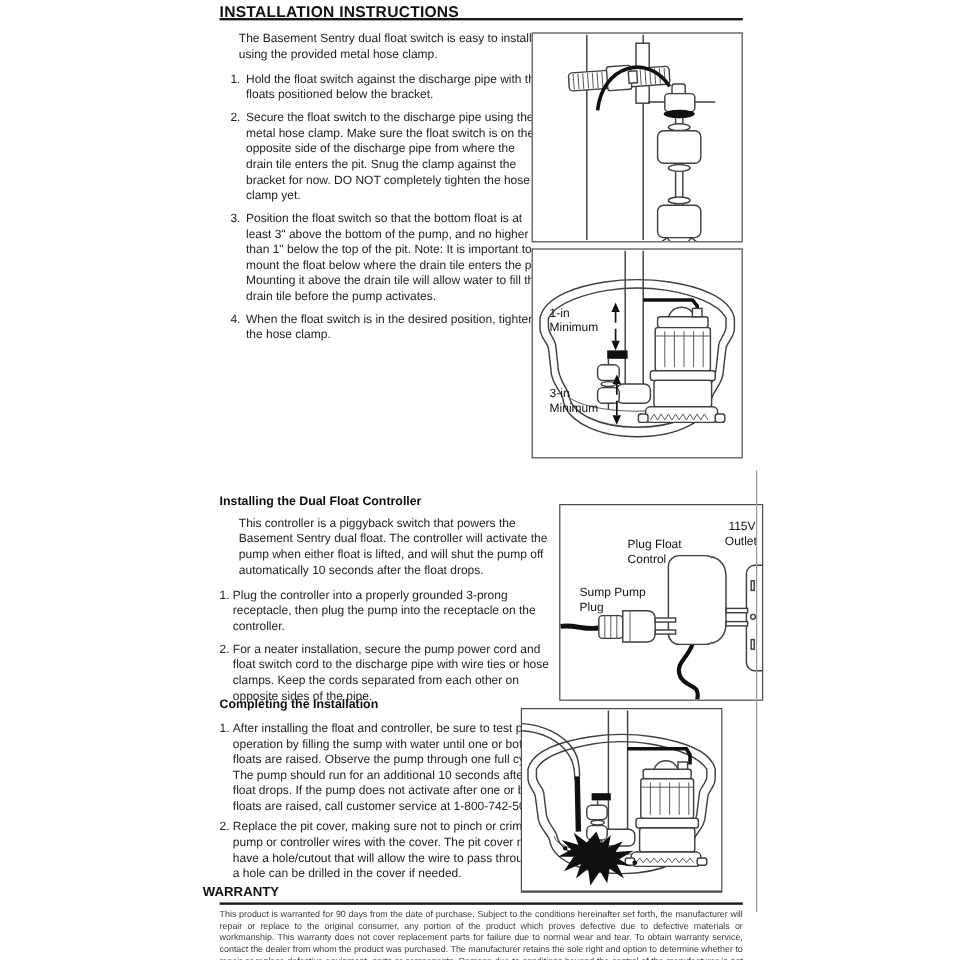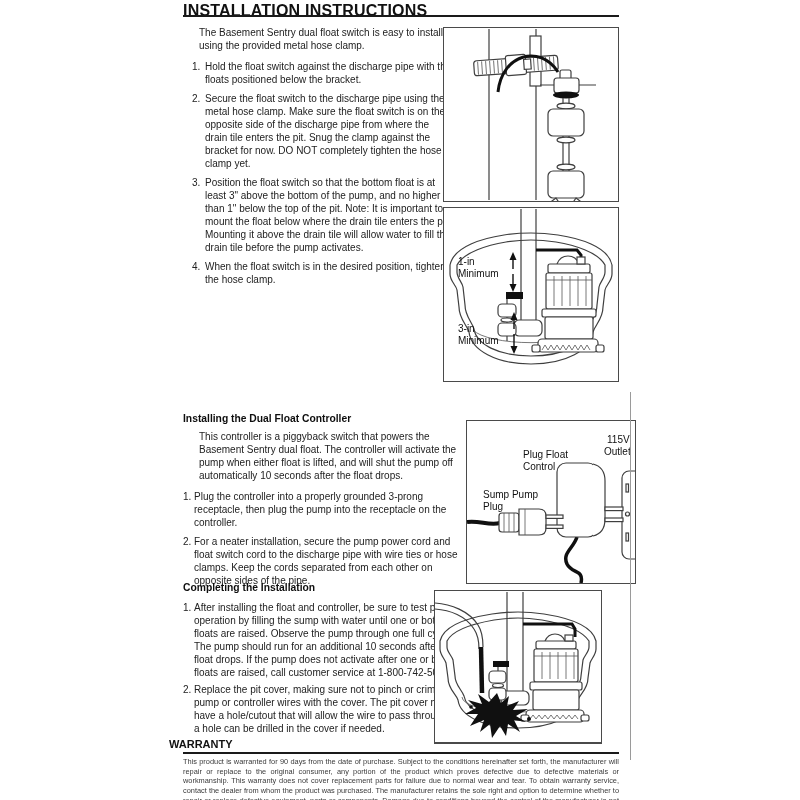--- a/index.html
+++ b/index.html
@@ -1,20 +1,20 @@
 <!DOCTYPE html>
 <html><head>
 <meta charset="utf-8">
 <style>
   html,body { margin:0; padding:0; background:#ffffff; }
   .page {
     position:relative; width:800px; height:800px; background:#fff;
     font-family:"Liberation Sans", sans-serif; color:#1e1e1e; overflow:hidden;
   }
-  .hdr-title { position:absolute; left:183px; top:2px; font-size:16px; font-weight:bold; letter-spacing:.2px; color:#111; white-space:nowrap; }
+  .hdr-title { position:absolute; left:183px; top:2px; font-size:13px; font-weight:bold; letter-spacing:.2px; color:#111; white-space:nowrap; }
   .hdr-rule  { position:absolute; left:183px; top:15px; width:436px; height:2px; background:#1a1a1a; }
 
   .col { position:absolute; left:183px; font-size:10px; line-height:13px; color:#222; }
   .sec-h { font-size:10.3px; font-weight:bold; color:#0e0e0e; margin:0 0 5px 0; }
   .intro { margin:0 0 8px 16px; }
   ol.steps { list-style:none; margin:0; padding:0; }
   ol.steps li { position:relative; margin:0 0 6px 0; }
   .s1 li { padding-left:22px; }
   .s1 li .num { position:absolute; left:9px; top:0; }
   .s23 li { padding-left:11px; }

